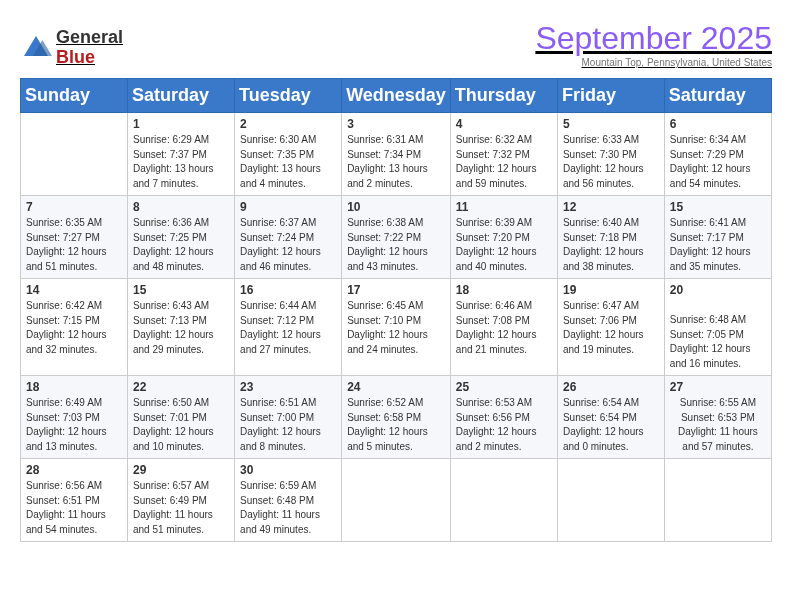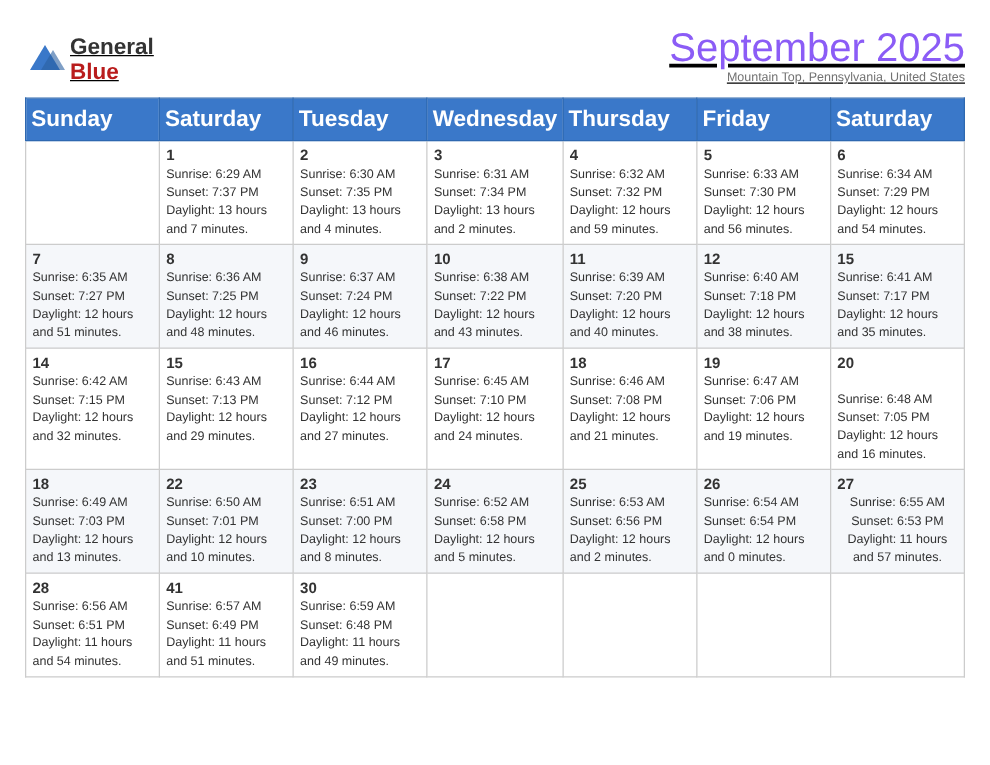--- a/index.html
+++ b/index.html
@@ -294,21 +294,21 @@
         </td>
       </tr>
       <tr class="row-plain">
         <td>
           <div class="cell-date">28</div>
           <div class="cell-info" style="white-space: pre-line;">Sunrise: 6:56 AM
 Sunset: 6:51 PM
 Daylight: 11 hours and 54 minutes.</div>
         </td>
         <td>
-          <div class="cell-date">41</div>
+          <div class="cell-date">29</div>
           <div class="cell-info" style="white-space: pre-line;">Sunrise: 6:57 AM
 Sunset: 6:49 PM
 Daylight: 11 hours and 51 minutes.</div>
         </td>
         <td>
           <div class="cell-date">30</div>
           <div class="cell-info" style="white-space: pre-line;">Sunrise: 6:59 AM
 Sunset: 6:48 PM
 Daylight: 11 hours and 49 minutes.</div>
         </td>

